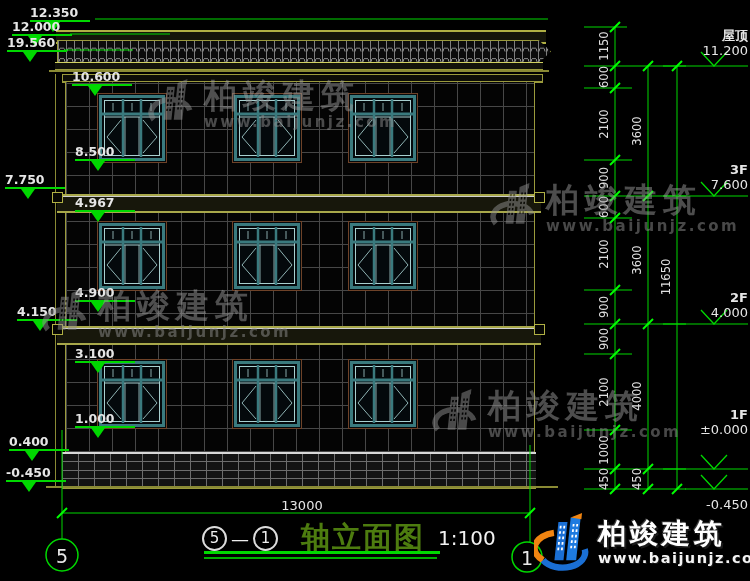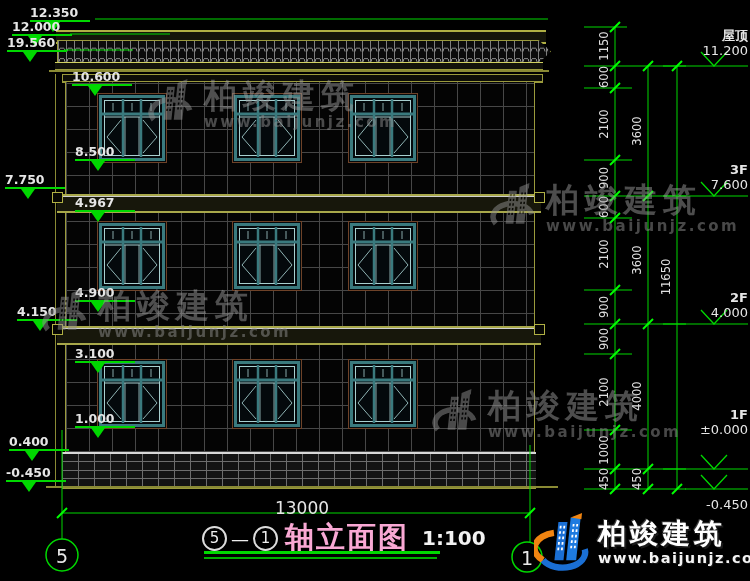--- a/index.html
+++ b/index.html
@@ -44,30 +44,30 @@
   .lvl{position:absolute;width:60px;font-weight:bold;}
   .lvl .lt{display:block;color:#e6e6e6;font-size:12.5px;line-height:13px;white-space:nowrap;}
   .lvl .ll{display:block;height:2px;background:#00d800;margin-top:1px;}
   .lvl .tri{display:block;width:0;height:0;border-left:7px solid transparent;
             border-right:7px solid transparent;border-top:10px solid #00d800;margin-left:16px;}
   .rot{position:absolute;transform:translate(-50%,-50%) rotate(-90deg);
        color:#e0e0e0;font-size:11.5px;white-space:nowrap;}
   .flv{position:absolute;width:86px;text-align:right;color:#e6e6e6;}
   .flv .fl{font-size:13px;font-weight:bold;line-height:15px;}
   .flv .fv{font-size:13px;line-height:15px;}
-  .dim-w{left:62px;top:498px;width:480px;text-align:center;color:#e6e6e6;font-size:17px;}
+  .dim-w{left:62px;top:498px;width:480px;text-align:center;color:#e6e6e6;font-size:13px;}
   .bubble-num{color:#e8e8e8;font-size:19px;text-align:center;}
 
   
   .caption{left:202px;top:518px;display:flex;align-items:center;gap:3px;color:#eee;}
   .cnum{width:21px;height:21px;border:2px solid #dcdcdc;border-radius:50%;
         font-size:15px;line-height:21px;text-align:center;color:#eee;flex:0 0 auto;}
   .cdash{font-size:18px;color:#eee;margin:0 1px;}
-  .cap-name{font-size:29px;font-weight:bold;letter-spacing:2px;color:#f9a8d4;margin-left:4px;}
-  .cap-scale{font-size:20px;font-weight:bold;color:#f2f2f2;margin-left:10px;}
+  .cap-name{font-size:29px;font-weight:bold;letter-spacing:2px;color:#4d7c0f;margin-left:20px;}
+  .cap-scale{font-size:20px;font-weight:normal;color:#f2f2f2;margin-left:10px;}
   .uline1{left:204px;top:551px;width:236px;height:3px;background:#00d800;}
   .uline2{left:204px;top:557px;width:233px;height:2px;background:#00b000;}
 
   
   .wm{position:absolute;display:flex;align-items:center;gap:8px;opacity:.5;}
   .wm .wm-title{font-size:33px;font-weight:bold;letter-spacing:6px;color:#9a9a9a;line-height:36px;}
   .wm .wm-url{font-size:15px;font-weight:bold;letter-spacing:2.5px;color:#8f8f8f;line-height:17px;}
   .footer-logo{left:534px;top:512px;display:flex;align-items:center;gap:6px;}
   .fl-title{font-size:28px;font-weight:bold;letter-spacing:4px;color:#fff;line-height:32px;
             text-shadow:2px 2px 0 #1a1a1a,-1px -1px 0 #3a3a3a,1px 1px 3px #000;}

